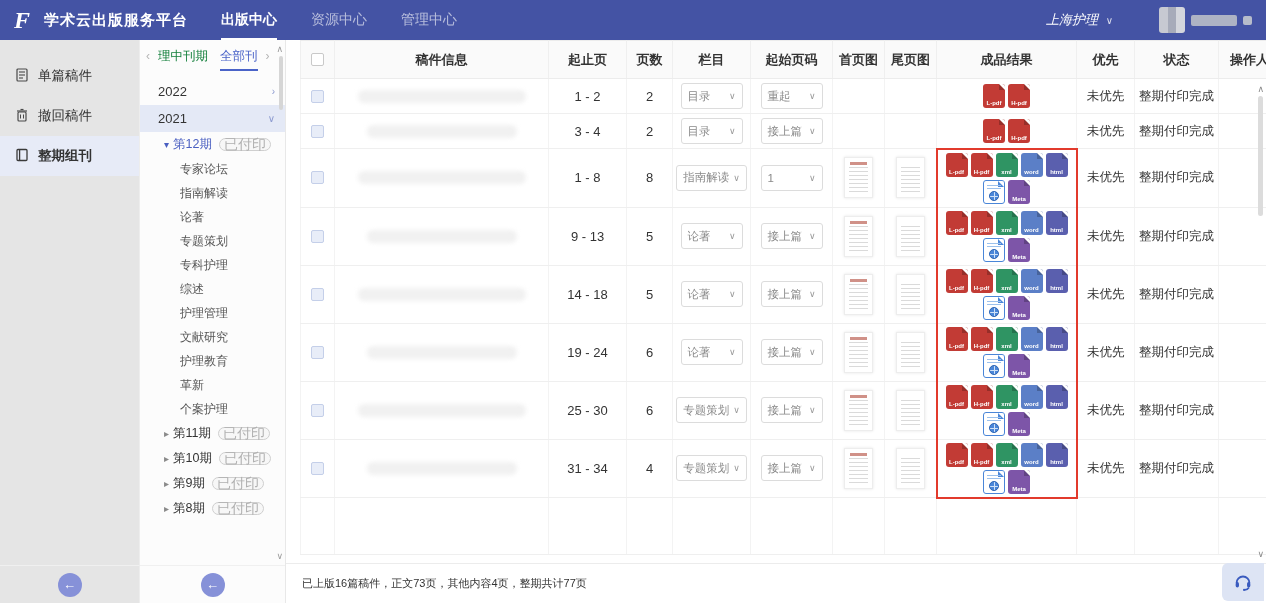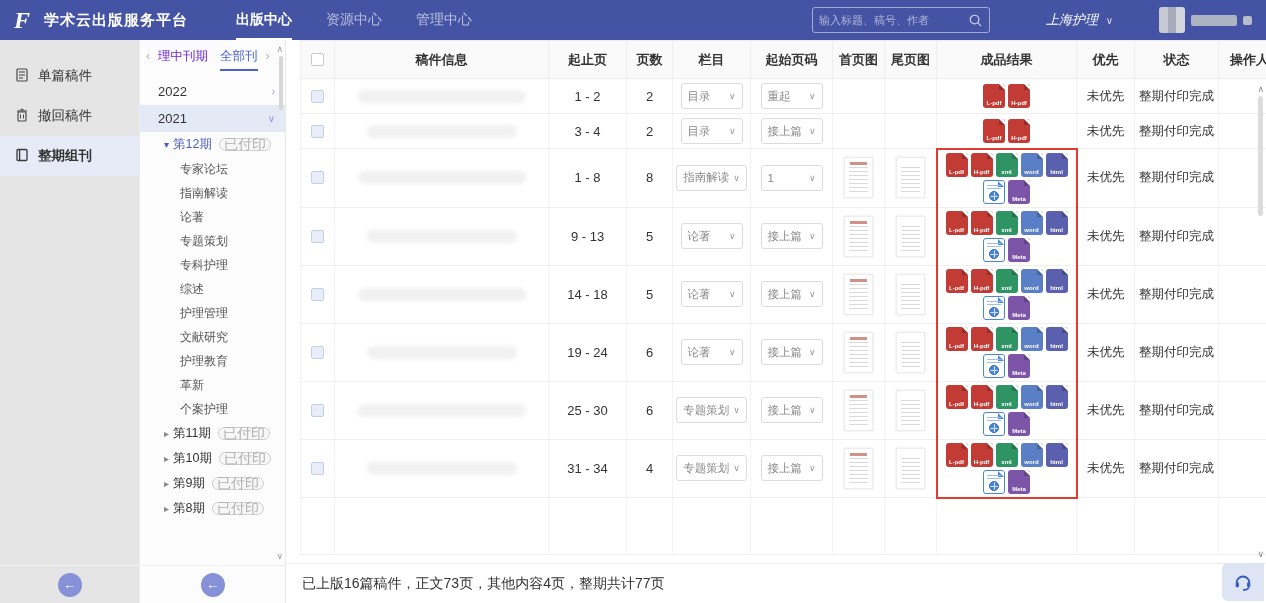--- a/index.html
+++ b/index.html
@@ -3,21 +3,21 @@
 <meta charset="utf-8">
 <style>
   * { margin:0; padding:0; box-sizing:border-box; }
   html,body { width:1266px; height:603px; overflow:hidden; background:#fff;
     font-family:"Liberation Sans","DejaVu Sans",sans-serif; }
   .root { width:1266px; height:603px; display:flex; flex-direction:column; overflow:hidden; }
 
   
   .navbar { height:40px; background:#4453a4; display:flex; align-items:center; padding:0 14px; flex:0 0 40px; }
   .logo { color:#fff; font-size:24px; font-weight:900; font-style:italic; margin-right:14px; font-family:"Liberation Serif","DejaVu Serif",serif; }
-  .brand { color:#fff; font-size:15px; font-weight:bold; letter-spacing:1px; margin-right:48px; }
+  .brand { color:#fff; font-size:15px; font-weight:bold; letter-spacing:1px; margin-right:33px; }
   .nav-items { display:flex; gap:34px; }
   .nav-item { color:rgba(255,255,255,.62); font-size:14px; height:40px; line-height:38px; cursor:pointer; }
   .nav-item.active { color:#fff; font-weight:bold; border-bottom:2px solid #fff; }
   .nav-spacer { flex:1; }
   .searchbox { width:178px; height:26px; border:1px solid rgba(255,255,255,.5); border-radius:3px;
     display:flex; align-items:center; padding:0 6px; margin-right:56px; }
   .searchbox input { flex:1; background:transparent; border:none; outline:none; color:#fff; font-size:11px; width:120px; }
   .searchbox input::placeholder { color:rgba(255,255,255,.55); }
   .org { color:#fff; font-size:13px; margin-right:46px; cursor:pointer; white-space:nowrap;font-style:italic; }
   .org .chv { font-size:10px; color:rgba(255,255,255,.8); margin-left:4px; }
@@ -35,21 +35,21 @@
   .side-item.active { background:#e7ebf7; font-weight:bold; }
   .side-item svg { flex:0 0 16px; }
   .panel-foot { position:absolute; left:0; right:0; bottom:0; height:38px; border-top:1px solid #f0f0f0;
     display:flex; align-items:center; justify-content:center; }
   .collapse-btn { width:24px; height:24px; border-radius:50%; background:#8691d8; color:#fff; font-size:13px;
     display:flex; align-items:center; justify-content:center; cursor:pointer; }
 
   .treepanel { width:146px; background:#fcfcfc; border-right:1px solid #e8e8e8; position:relative; }
   .tree-tabs { height:32px; display:flex; align-items:center; gap:8px; padding:0 8px 0 6px; font-size:12.5px; }
   .tab-arrow { color:#b5b5b5; font-size:12px; cursor:pointer; }
-  .tab { color:#6d28d9; cursor:pointer; padding:6px 0 4px; }
+  .tab { color:#15803d; cursor:pointer; padding:6px 0 4px; }
   .tab.active { color:#4a63c8; border-bottom:2px solid #4a63c8; }
   .tree-scroll { height:calc(100% - 32px - 38px); overflow:hidden; padding-top:6px; }
   .tnode { display:flex; align-items:center; cursor:pointer; }
   .tnode.year { height:27px; padding:0 10px 0 18px; font-size:13px; color:#333; }
   .tnode.year.active { background:#e4e9f6; }
   .tnode.year .spread { flex:1; }
   .tnode.year .chv { font-size:10px; color:#8d9bd0; }
   .tnode.issue { height:25px; padding-left:24px; font-size:12.5px; color:#333; gap:4px; }
   .tnode.issue .caret { font-size:10px; color:#8a8a8a; }
   .tnode.issue.selected { color:#4a5fc1; }
@@ -105,45 +105,38 @@
       linear-gradient(to bottom,transparent 4px,#cfe2f8 4px 5px,transparent 5px),
       radial-gradient(circle,#4a86d8 0 100%); }
   td.hlcell { border-left:2px solid #e23a2c !important; border-right:2px solid #e23a2c !important; }
   td.hlcell.hltop { border-top:2px solid #e23a2c; }
   td.hlcell.hlbottom { border-bottom:2px solid #e23a2c !important; }
   .tbl-sb-up { position:absolute; top:44px; right:2px; font-size:9px; color:#888; }
   .tbl-sb-thumb { position:absolute; top:56px; right:3px; width:5px; height:120px; background:#dcdcdc; border-radius:3px; }
   .tbl-sb-dn { position:absolute; bottom:4px; right:2px; font-size:9px; color:#888; }
 
   .footerbar { flex:0 0 40px; border-top:1px solid #ececec; display:flex; align-items:center; padding:0 16px; }
-  .summary { font-size:14px; color:#333; }
+  .summary { font-size:11px; color:#333; }
   .support { position:absolute; right:2px; bottom:2px; width:42px; height:38px; background:#dde4f4;
     border-radius:6px 0 0 6px; display:flex; align-items:center; justify-content:center; cursor:pointer; }
 </style>
 </head>
 <body>
 
 <div class="root">
 
   <div class="navbar">
     <div class="logo">F</div>
     <div class="brand">学术云出版服务平台</div>
     <div class="nav-items" id="nav-items">
         <div class="nav-item active">出版中心</div>
         <div class="nav-item">资源中心</div>
         <div class="nav-item">管理中心</div>
       </div>
     <div class="nav-spacer"></div>
-    <div class="searchbox">
-      <input type="text" placeholder="输入标题、稿号、作者" style="">
-      <svg width="15" height="15" viewBox="0 0 16 16">
-        <circle cx="7" cy="7" r="4.6" fill="none" stroke="rgba(255,255,255,.75)" stroke-width="1.3"></circle>
-        <line x1="10.5" y1="10.5" x2="14" y2="14" stroke="rgba(255,255,255,.75)" stroke-width="1.3"></line>
-      </svg>
-    </div>
     <div class="org">
       <span>上海护理</span>
       <span class="chv">∨</span>
     </div>
     <div class="userblk">
       <div class="avatar"></div>
       <div class="nameblur"></div>
       <div class="dotblur"></div>
     </div>
   </div>

